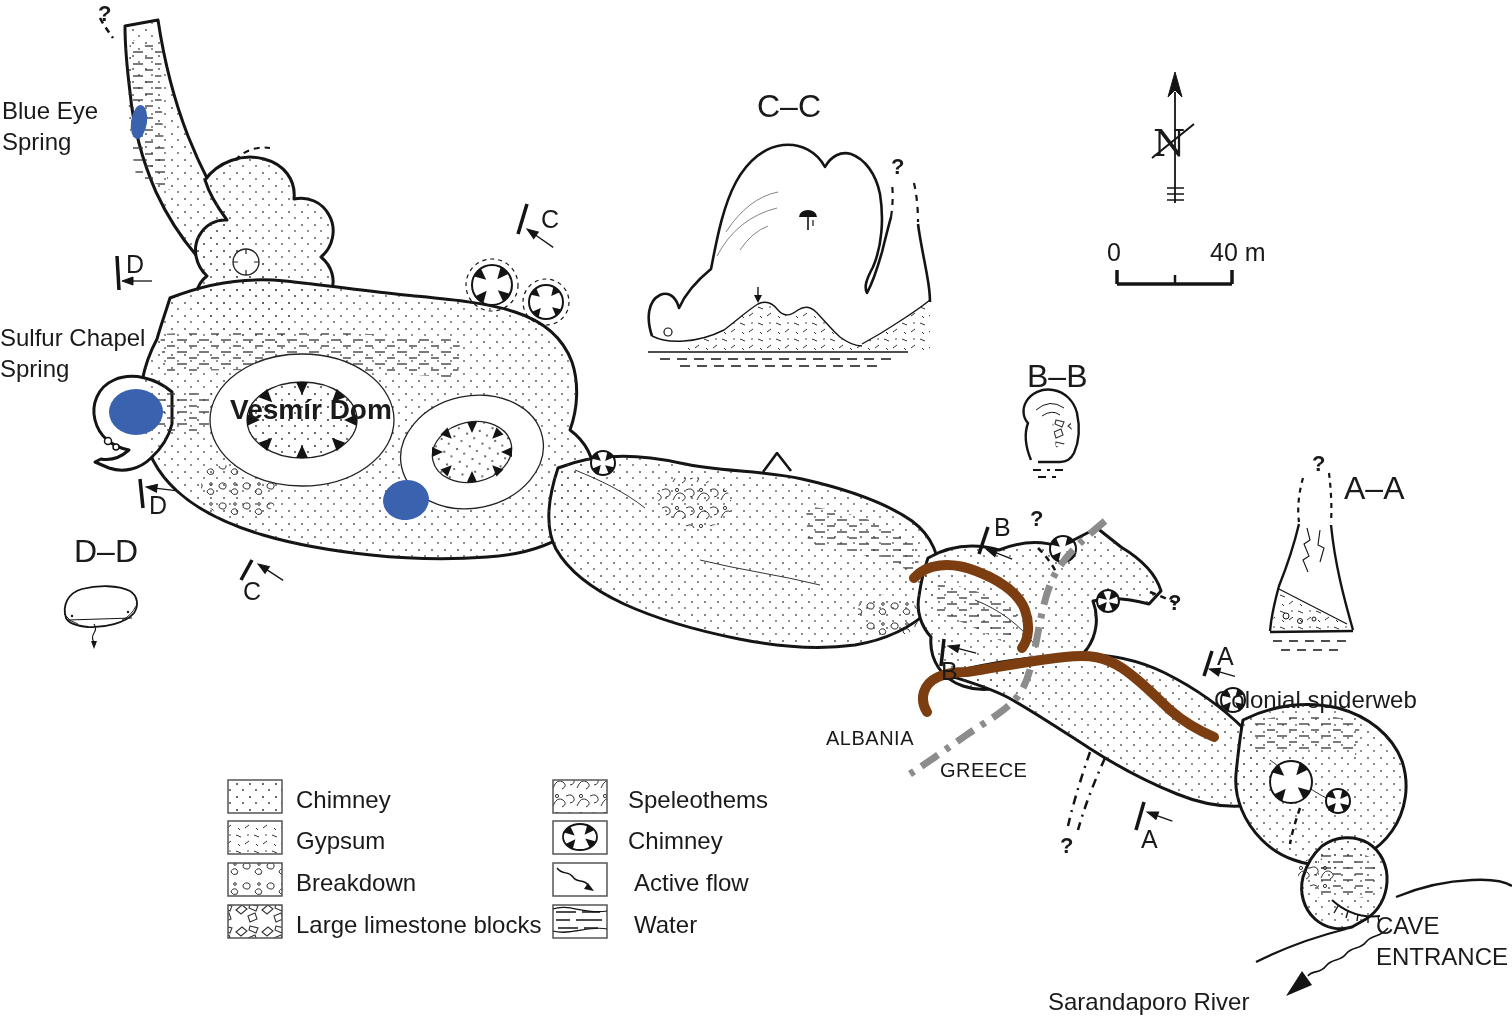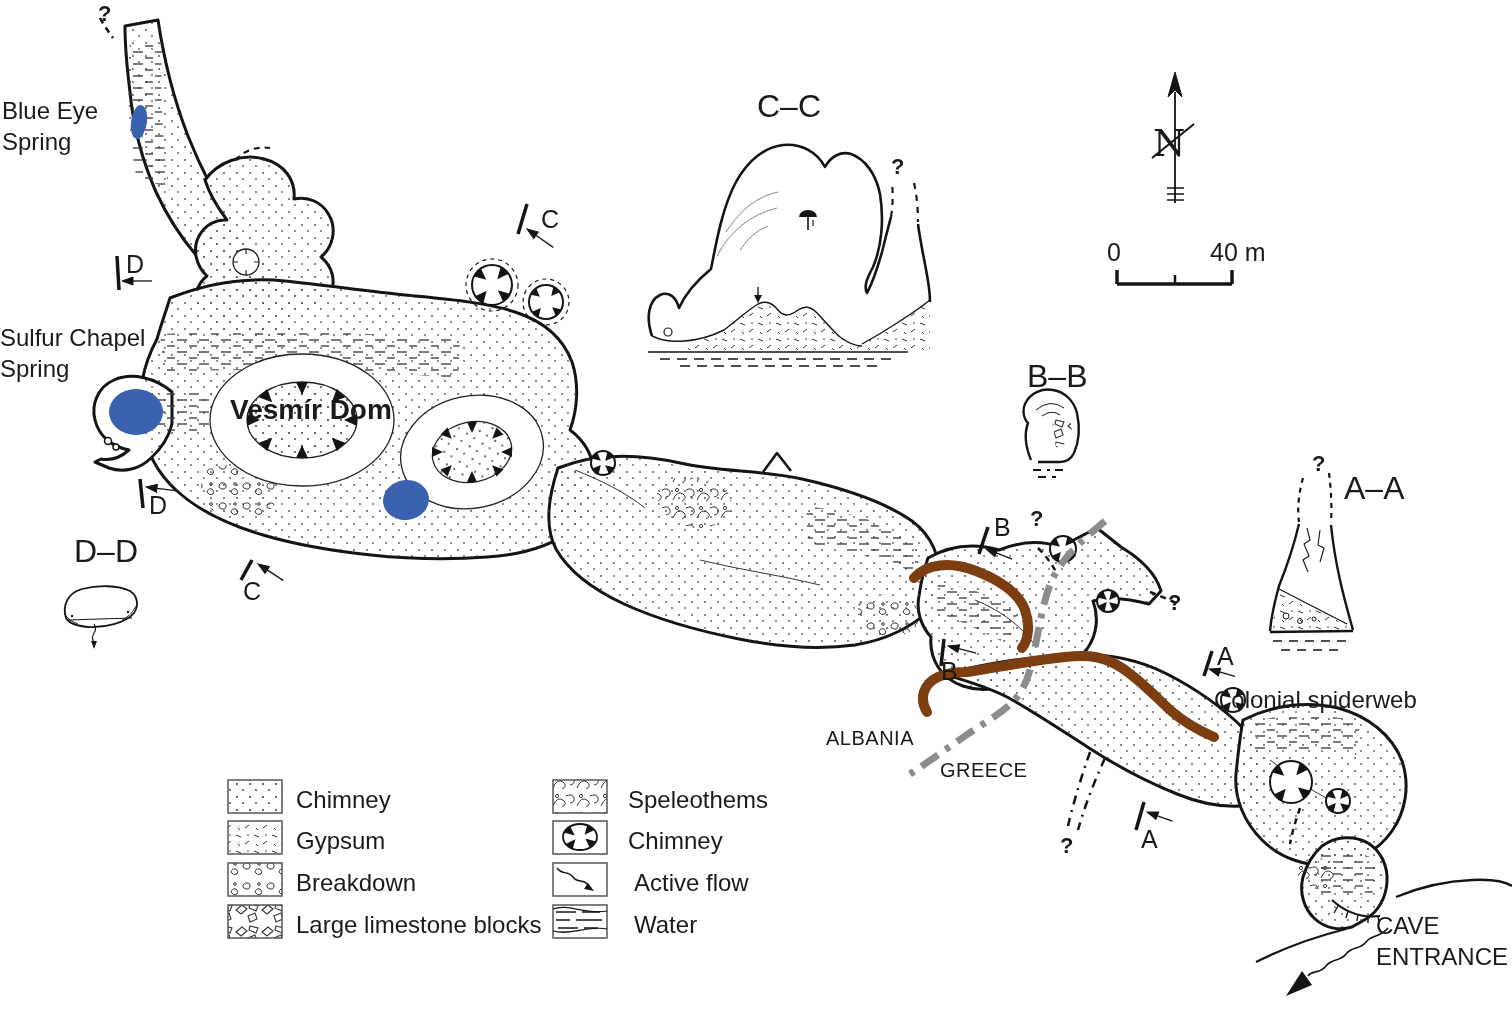--- a/index.html
+++ b/index.html
@@ -391,20 +391,21 @@
 <div class="lbl q" style="left:1168px;top:589px">?</div>
 <div class="lbl marker" style="left:1217px;top:640px">A</div>
 <div class="lbl q" style="left:1312px;top:450px">?</div>
 <div class="lbl sec" style="left:1344px;top:468px">A–A</div>
 <div class="lbl" style="left:1214px;top:684px">Colonial spiderweb</div>
 <div class="lbl country" style="left:826px;top:725px">ALBANIA</div>
 <div class="lbl country" style="left:940px;top:757px">GREECE</div>
 <div class="lbl marker" style="left:1141px;top:823px">A</div>
 <div class="lbl q" style="left:1060px;top:832px">?</div>
 <div class="lbl wrap right" style="left:1376px;top:910px;width:132px">CAVE ENTRANCE</div>
+<div class="lbl" style="left:1048px;top:986px">Sarandaporo River</div>
 
 <div class="lbl legendlbl" style="left:296px;top:784px">Chimney</div>
 <div class="lbl legendlbl" style="left:296px;top:825px">Gypsum</div>
 <div class="lbl legendlbl" style="left:296px;top:867px">Breakdown</div>
 <div class="lbl legendlbl" style="left:296px;top:909px">Large limestone blocks</div>
 <div class="lbl legendlbl" style="left:628px;top:784px">Speleothems</div>
 <div class="lbl legendlbl" style="left:628px;top:825px">Chimney</div>
 <div class="lbl legendlbl" style="left:634px;top:867px">Active flow</div>
 <div class="lbl legendlbl" style="left:634px;top:909px">Water</div>
 

